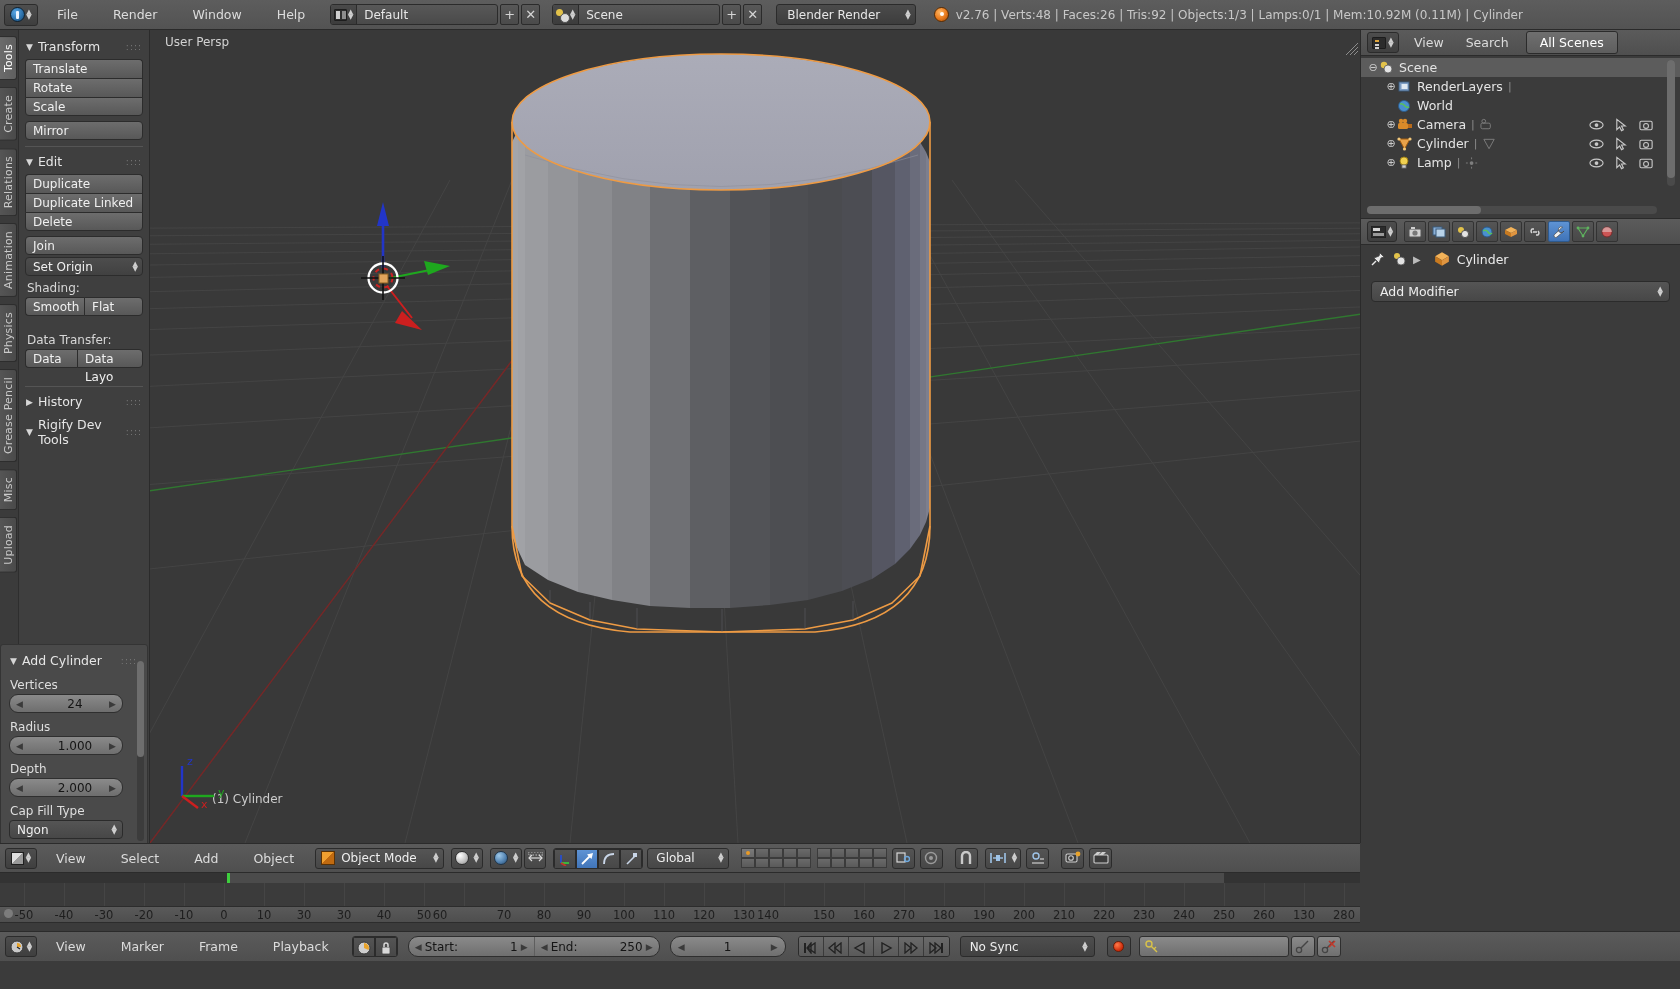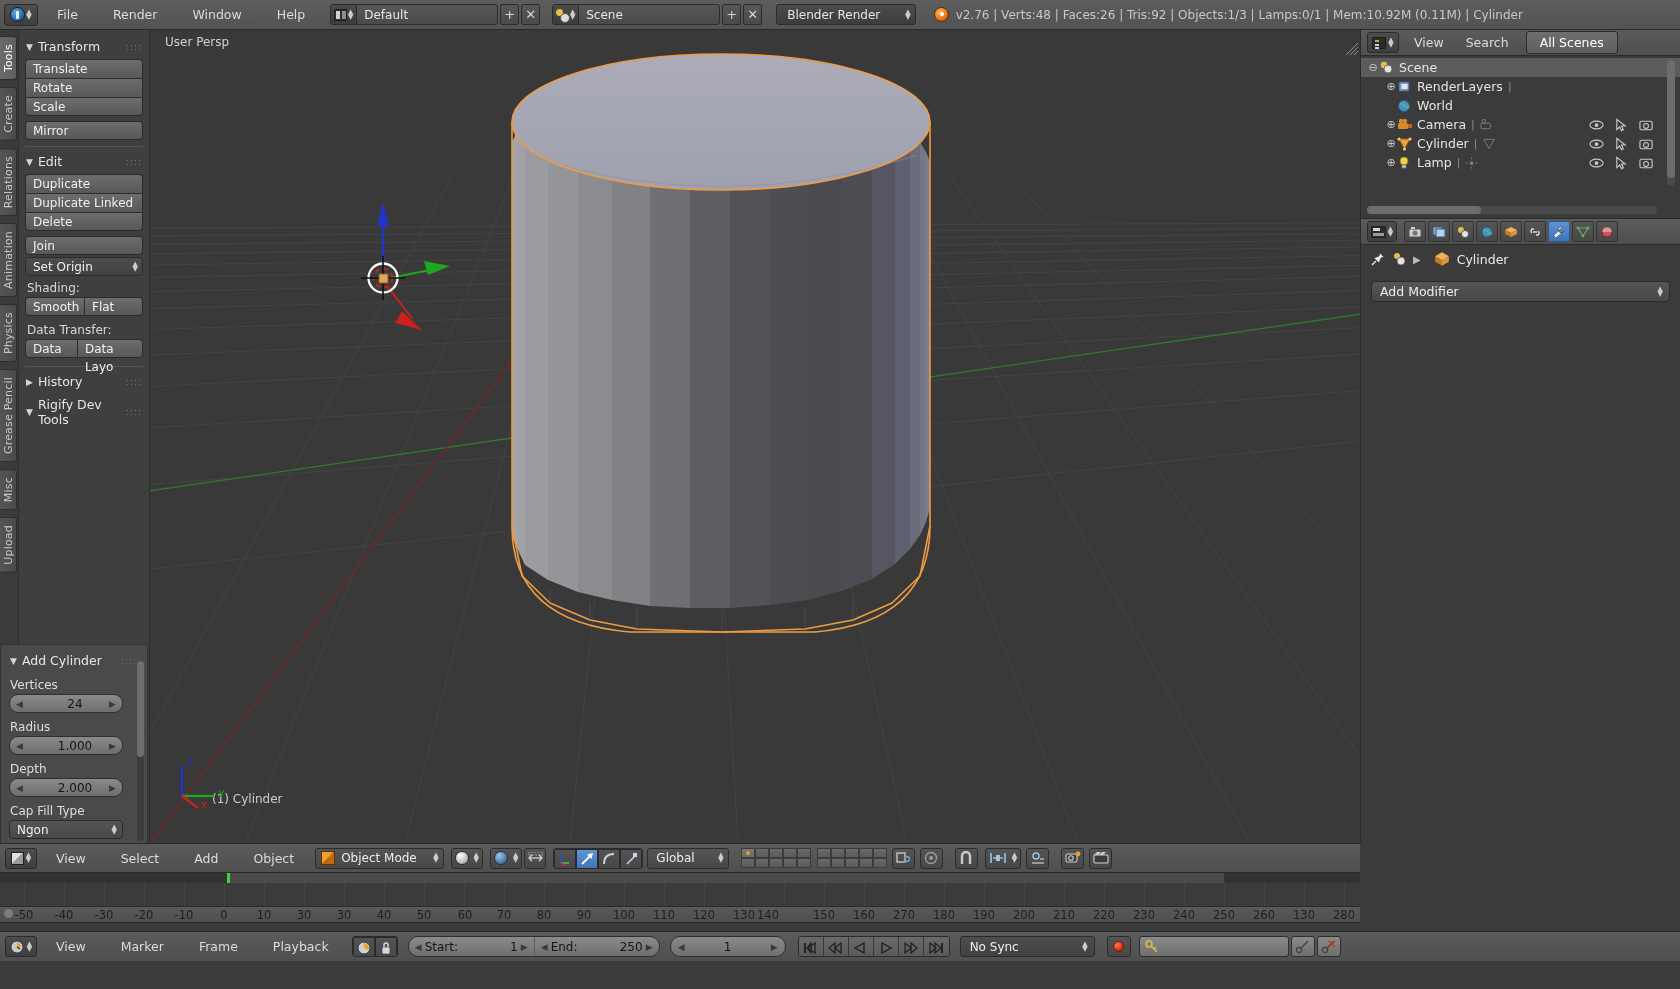--- a/index.html
+++ b/index.html
@@ -125,21 +125,21 @@
   .btn-group .btn:last-child{border-radius:0 0 4px 4px;border-bottom:1px solid #2c2c2c;}
   .btn-dark{
     display:flex;align-items:center;width:100%;height:19px;
     background:linear-gradient(#4d4d4d,#414141);
     border:1px solid #2c2c2c;border-radius:4px;
     color:#f0f0f0;font-size:12px;padding-left:7px;margin-bottom:5px;
   }
   .btn-dark .sp{margin-left:auto;margin-right:4px;display:flex;flex-direction:column;line-height:5px;font-size:7px;color:#cfcfcf;}
   .lbl{font-size:12px;color:#d7d7d7;margin:3px 0 2px 2px;}
   .row2{display:flex;margin-bottom:5px;}
-  .row2 .btn{margin-bottom:2px;border-radius:0;}
+  .row2 .btn{margin-bottom:12px;border-radius:0;}
   .row2 .btn:first-child{border-radius:4px 0 0 4px;border-right:none;}
   .row2 .btn:last-child{border-radius:0 4px 4px 0;}
   .hr{height:1px;background:#555;margin:6px 0 4px 0;}
 
   
   .oppanel{
     position:absolute;left:0;top:614px;width:148px;height:203px;
     background:#4a4a4a;border:1px solid #343434;border-radius:3px;
     padding:5px 6px 0 8px;
   }
@@ -1095,21 +1095,21 @@
           <div class="tl-num" style="left: 64px;">-40</div>
           <div class="tl-num" style="left: 104px;">-30</div>
           <div class="tl-num" style="left: 144px;">-20</div>
           <div class="tl-num" style="left: 184px;">-10</div>
           <div class="tl-num" style="left: 224px;">0</div>
           <div class="tl-num" style="left: 264px;">10</div>
           <div class="tl-num" style="left: 304px;">30</div>
           <div class="tl-num" style="left: 344px;">30</div>
           <div class="tl-num" style="left: 384px;">40</div>
           <div class="tl-num" style="left: 424px;">50</div>
-          <div class="tl-num" style="left: 465px; text-align: right;">60</div>
+          <div class="tl-num" style="left: 440px; text-align: right;">60</div>
           <div class="tl-num" style="left: 504px;">70</div>
           <div class="tl-num" style="left: 544px;">80</div>
           <div class="tl-num" style="left: 584px;">90</div>
           <div class="tl-num" style="left: 624px;">100</div>
           <div class="tl-num" style="left: 664px;">110</div>
           <div class="tl-num" style="left: 704px;">120</div>
           <div class="tl-num" style="left: 744px;">130</div>
           <div class="tl-num" style="left: 768px;">140</div>
           <div class="tl-num" style="left: 824px;">150</div>
           <div class="tl-num" style="left: 864px;">160</div>

